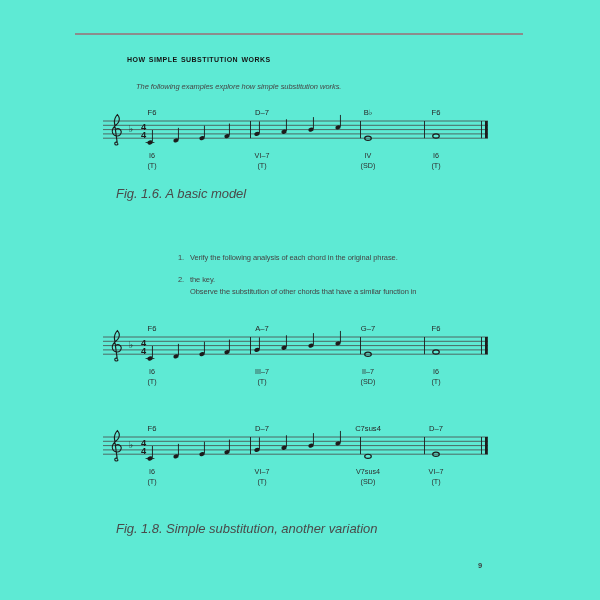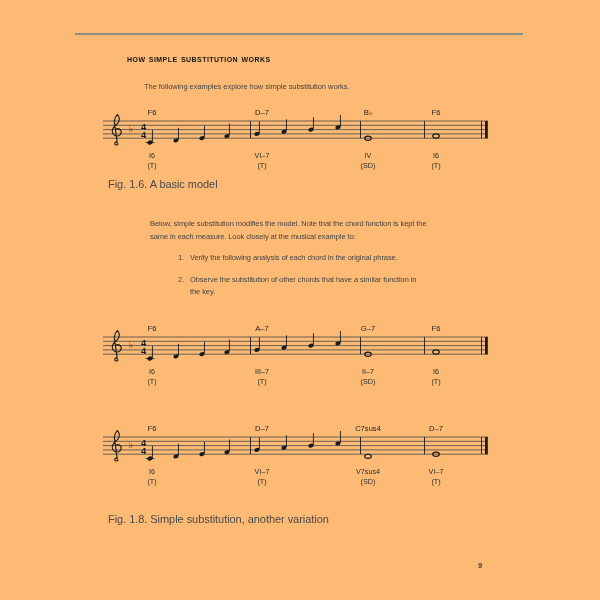--- a/index.html
+++ b/index.html
@@ -1,29 +1,29 @@
 <!DOCTYPE html>
 <html><head>
 <meta charset="utf-8">
 <style>
   html,body{margin:0;padding:0;background:#fff;}
   .page{
-    position:relative;width:600px;height:600px;background:#fdba74;overflow:hidden;
+    position:relative;width:600px;height:600px;background:#5eead4;overflow:hidden;
     font-family:"Liberation Sans", sans-serif;color:#3a3a3a;
   }
   .top-rule{position:absolute;left:75px;top:33px;width:448px;height:1.5px;background:#8c8c8c;}
   .title{
     position:absolute;left:127px;top:52px;margin:0;
     font-size:10.5px;font-weight:bold;letter-spacing:.45px;color:#141414;
     font-variant:small-caps;text-transform:lowercase;
   }
-  .intro{position:absolute;left:144px;top:82px;margin:0;font-size:7.5px;letter-spacing:-.05px;color:#454545;}
+  .intro{position:absolute;left:136px;top:82px;margin:0;font-size:7.5px;letter-spacing:-.05px;color:#454545;font-style:italic;}
   .music-system{position:absolute;left:75px;width:450px;height:72px;}
   .sys0{top:103px;} .sys1{top:319px;} .sys2{top:419px;}
-  .caption{position:absolute;left:108px;margin:0;font-size:11px;color:#4a4a4a;letter-spacing:-.05px;}
+  .caption{position:absolute;left:108px;margin:8px;font-size:13px;font-style:italic;color:#4a4a4a;letter-spacing:-.05px;}
   .cap0{top:178px;} .cap1{top:391px;} .cap2{top:513px;}
   .para{position:absolute;left:150px;top:217px;width:360px;font-size:7.5px;line-height:13px;letter-spacing:-.08px;color:#454545;}
   .list-item{position:absolute;left:178px;font-size:7.5px;line-height:12px;letter-spacing:-.08px;color:#454545;display:flex;}
   .li0{top:252px;} .li1{top:274px;}
   .list-marker{width:12px;flex:none;}
   .page-num{position:absolute;left:478px;top:561px;font-size:7.5px;font-weight:bold;color:#3c3c3c;}
   svg text{font-family:"Liberation Sans", sans-serif;}
 </style>
 </head>
 <body>
@@ -78,37 +78,33 @@
         <text x="187" y="64.5" font-size="7.2" fill="#2e2e2e" text-anchor="middle">(T)</text>
         <text x="293" y="11.5" font-size="7.6" fill="#262626" text-anchor="middle">B♭</text>
         <text x="293" y="54.5" font-size="7.2" fill="#2e2e2e" text-anchor="middle">IV</text>
         <text x="293" y="64.5" font-size="7.2" fill="#2e2e2e" text-anchor="middle">(SD)</text>
         <text x="361" y="11.5" font-size="7.6" fill="#262626" text-anchor="middle">F6</text>
         <text x="361" y="54.5" font-size="7.2" fill="#2e2e2e" text-anchor="middle">I6</text>
         <text x="361" y="64.5" font-size="7.2" fill="#2e2e2e" text-anchor="middle">(T)</text>
       </svg></div>
   <p class="caption cap0">Fig. 1.6. A basic model</p>
 
-  <div class="para">
-    <div>Below, simple substitution modifies the model. Note that the chord function is kept the</div>
-    <div>same in each measure. Look closely at the musical example to:</div>
-  </div>
 
   <div class="list-item li0">
     <span class="list-marker">1.</span>
     <span>
       <div>Verify the following analysis of each chord in the original phrase.</div>
     </span>
   </div>
 
   <div class="list-item li1">
     <span class="list-marker">2.</span>
     <span>
+      <div>the key.</div>
       <div>Observe the substitution of other chords that have a similar function in</div>
-      <div>the key.</div>
     </span>
   </div>
 
   <div class="music-system sys1"><svg width="450" height="72" viewBox="0 0 450 72">
         <line x1="28" y1="18" x2="413" y2="18" stroke="#474747" stroke-width="0.8"></line>
         <line x1="28" y1="22.3" x2="413" y2="22.3" stroke="#474747" stroke-width="0.8"></line>
         <line x1="28" y1="26.6" x2="413" y2="26.6" stroke="#474747" stroke-width="0.8"></line>
         <line x1="28" y1="30.9" x2="413" y2="30.9" stroke="#474747" stroke-width="0.8"></line>
         <line x1="28" y1="35.2" x2="413" y2="35.2" stroke="#474747" stroke-width="0.8"></line>
         <line x1="175.5" y1="18" x2="175.5" y2="35.2" stroke="#1c1c1c" stroke-width="0.9"></line>

